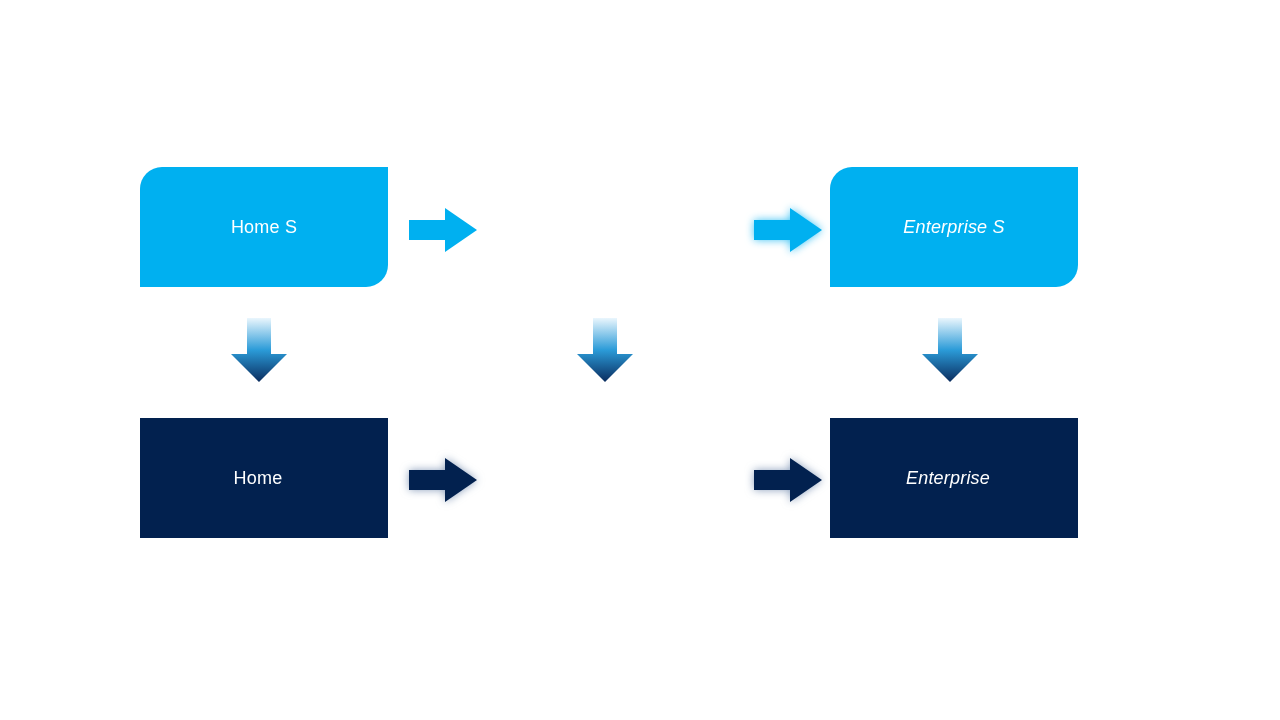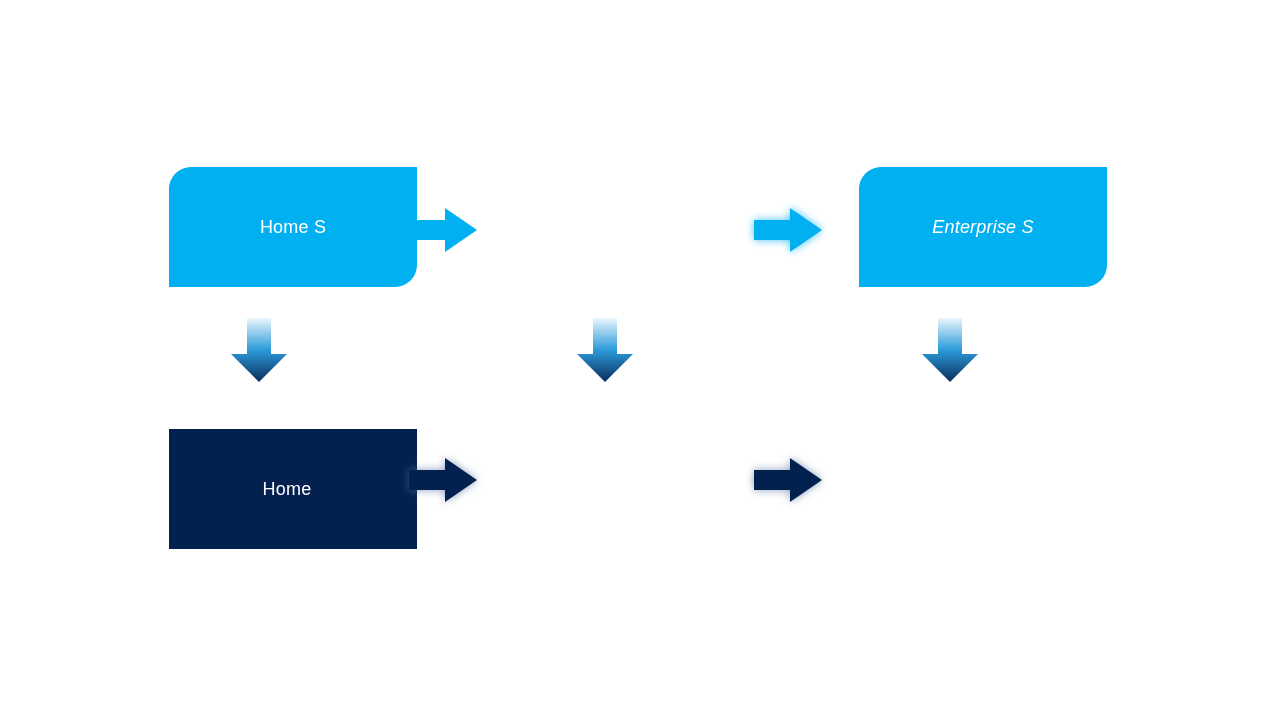--- a/index.html
+++ b/index.html
@@ -11,38 +11,37 @@
     font-family: "Liberation Sans", sans-serif;
     overflow: hidden;
   }
   .node {
     position: absolute;
     width: 248px;
     height: 120px;
     display: flex;
     align-items: center;
     justify-content: center;
-    margin-left: 29px;
   }
   .node .label {
     color: var(--label-text, #ffffff);
     font-size: 18px;
     font-weight: 400;
     letter-spacing: 0.2px;
     text-align: center;
     transform: translateX(-6px);
   }
   .node.top-row {
     top: 167px;
     background: var(--top-box, #00B0F0);
     border-radius: 22px 0 22px 0;
   }
   .node.top-row .label { transform: none; }
   .node.bottom-row {
-    top: 429px;
+    top: 418px;
     background: var(--bottom-box, #02214F);
     font-size: 19px;
     align-items: center;
   }
   .col0 { left: 140px; }
   .col1 { left: 485px; }
   .col2 { left: 830px; font-style: italic; }
 
   .h-arrow { position: absolute; width: 68px; height: 48px; }
   .h-arrow.row-top { top: 206px; }
@@ -66,20 +65,23 @@
 
   <div class="node top-row col0">
     <span class="label">Home S</span>
   </div>
   <div class="node top-row col2">
     <span class="label">Enterprise S</span>
   </div>
 
   <div class="node bottom-row col0">
     <span class="label">Home</span>
+  </div>
+  <div class="node bottom-row col2">
+    <span class="label">Enterprise</span>
   </div>
 
   <div class="h-arrow row-top gap1">
     <svg class="light" width="68" height="48" viewBox="0 0 68 48">
       <polygon points="0,14 36,14 36,2 68,24 36,46 36,34 0,34" fill="#00B0F0"></polygon>
     </svg>
   </div>
   <div class="h-arrow row-top gap2 light">
     <svg width="68" height="48" viewBox="0 0 68 48">
       <polygon points="0,14 36,14 36,2 68,24 36,46 36,34 0,34" fill="#00B0F0"></polygon>

